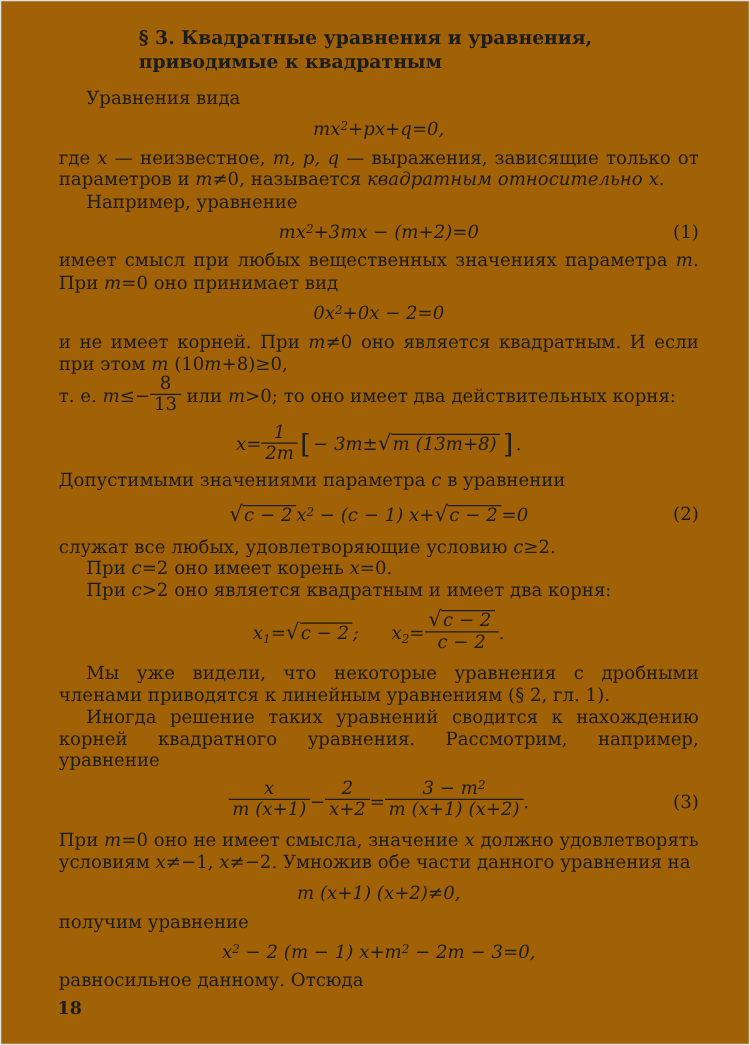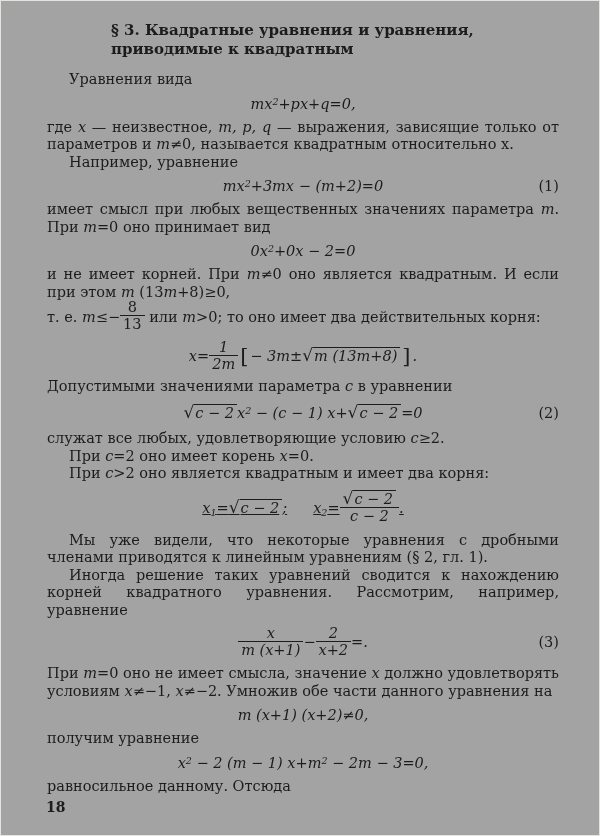--- a/index.html
+++ b/index.html
@@ -1,20 +1,20 @@
 <!DOCTYPE html>
 <html><head>
 <meta charset="utf-8">
 <style>
   html,body { margin:0; padding:0; background:#ffffff; }
   .page {
     position:relative;
     box-sizing:border-box;
     width:600px; height:836px;
-    background:#a3a3a3;
+    background:#a16207;
     color:#1c1c1c;
     border:1px solid #e3e3e0;
     font-family:"DejaVu Serif","Liberation Serif",serif;
     font-size:14.5px;
     padding:20px 40px 0 46px;
     overflow:hidden;
   }
   .heading {
     font-weight:bold;
     font-size:15px;
@@ -22,21 +22,21 @@
     margin:0 0 12px 64px;
   }
   .heading span { display:block; }
   .para {
     margin:0;
     text-align:justify;
     line-height:17.5px;
   }
   .indent { text-indent:22px; }
   .v { font-style:italic; }
-  .em-it { }
+  .em-it { font-style:italic; }
 
   
   .disp {
     position:relative;
     text-align:center;
     font-style:italic;
     margin:4px 0;
     line-height:22px;
   }
   .disp sup, .para sup { font-size:9.5px; line-height:0; vertical-align:4px; }
@@ -92,51 +92,51 @@
     <span class="v">mx</span><sup>2</sup><span class="v">+3mx − (m+2)=0</span>
     <span class="eqnum">(1)</span>
   </div>
 
   <p class="para"><span>имеет смысл при любых вещественных значениях параметра </span><span class="v">m</span><span>. При </span><span class="v">m</span><span>=0 оно принимает вид</span></p>
 
   <div class="disp">
     <span class="v">0x</span><sup>2</sup><span class="v">+0x − 2=0</span>
   </div>
 
-  <p class="para"><span>и не имеет корней. При </span><span class="v">m</span><span>≠0 оно является квадратным. И если при этом </span><span class="v">m</span><span> (13</span><span class="v">m</span><span>+8)≥0,</span></p>
+  <p class="para"><span>и не имеет корней. При </span><span class="v">m</span><span>≠0 оно является квадратным. И если при этом </span><span class="v">m</span><span> (10</span><span class="v">m</span><span>+8)≥0,</span></p>
 
   <p class="para fracline"><span>т. е. </span><span class="v">m</span><span>≤−</span><span class="frac"><span class="fn">8</span><span class="fd">13</span></span><span> или </span><span class="v">m</span><span>&gt;0; то оно имеет два действительных корня:</span></p>
 
   <div class="disp" style="line-height:34px;">
     <span class="v">x=</span><span class="frac"><span class="fn">1</span><span class="fd v">2m</span></span><span class="bigbr">[</span><span class="v">− 3m±</span><span class="sqrt"><span class="rsign">√</span><span class="vinc v">m (13m+8)</span></span><span class="bigbr">]</span><span>.</span>
   </div>
 
   <p class="para"><span>Допустимыми значениями параметра </span><span class="v">c</span><span> в уравнении</span></p>
 
   <div class="disp" style="line-height:26px;">
     <span class="sqrt"><span class="rsign">√</span><span class="vinc v">c − 2</span></span><span class="v">x</span><sup>2</sup><span class="v"> − (c − 1) x+</span><span class="sqrt"><span class="rsign">√</span><span class="vinc v">c − 2</span></span><span class="v">=0</span>
     <span class="eqnum">(2)</span>
   </div>
 
   <p class="para"><span>служат все любых, удовлетворяющие условию </span><span class="v">c</span><span>≥2.</span></p>
 
   <p class="para indent"><span>При </span><span class="v">c</span><span>=2 оно имеет корень </span><span class="v">x</span><span>=0.</span></p>
 
   <p class="para indent"><span>При </span><span class="v">c</span><span>&gt;2 оно является квадратным и имеет два корня:</span></p>
 
-  <div class="disp" style="line-height:40px;text-decoration:underline;">
+  <div class="disp" style="line-height:40px;">
     <span class="v">x</span><sub>1</sub><span class="v">=</span><span class="sqrt"><span class="rsign">√</span><span class="vinc v">c − 2</span></span><span>;</span><span class="gap"></span><span class="v">x</span><sub>2</sub><span class="v">=</span><span class="frac"><span class="fn"><span class="sqrt"><span class="rsign">√</span><span class="vinc v">c − 2</span></span></span><span class="fd v">c − 2</span></span><span>.</span>
   </div>
 
   <p class="para indent"><span>Мы уже видели, что некоторые уравнения с дробными членами приводятся к линейным уравнениям (§ 2, гл. 1).</span></p>
 
   <p class="para indent"><span>Иногда решение таких уравнений сводится к нахождению корней квадратного уравнения. Рассмотрим, например, уравнение</span></p>
 
   <div class="disp" style="line-height:38px;">
-    <span class="frac"><span class="fn v">x</span><span class="fd v">m (x+1)</span></span><span class="v">−</span><span class="frac"><span class="fn">2</span><span class="fd v">x+2</span></span><span>=</span><span>.</span>
+    <span class="frac"><span class="fn v">x</span><span class="fd v">m (x+1)</span></span><span class="v">−</span><span class="frac"><span class="fn">2</span><span class="fd v">x+2</span></span><span>=</span><span class="frac"><span class="fn"><span class="v">3 − m</span><sup>2</sup></span><span class="fd v">m (x+1) (x+2)</span></span><span>.</span>
     <span class="eqnum">(3)</span>
   </div>
 
   <p class="para"><span>При </span><span class="v">m</span><span>=0 оно не имеет смысла, значение </span><span class="v">x</span><span> должно удовлетворять условиям </span><span class="v">x</span><span>≠−1, </span><span class="v">x</span><span>≠−2. Умножив обе части данного уравнения на</span></p>
 
   <div class="disp">
     <span class="v">m (x+1) (x+2)≠0,</span>
   </div>
 
   <p class="para"><span>получим уравнение</span></p>

